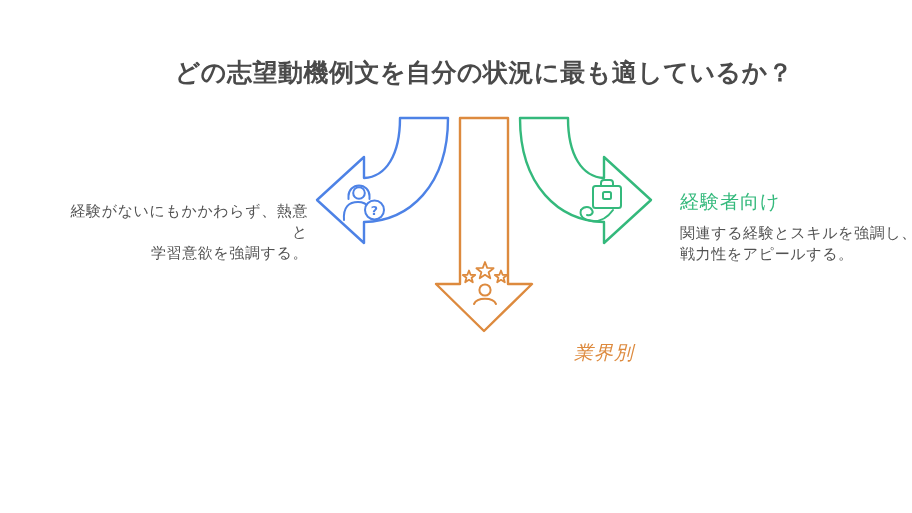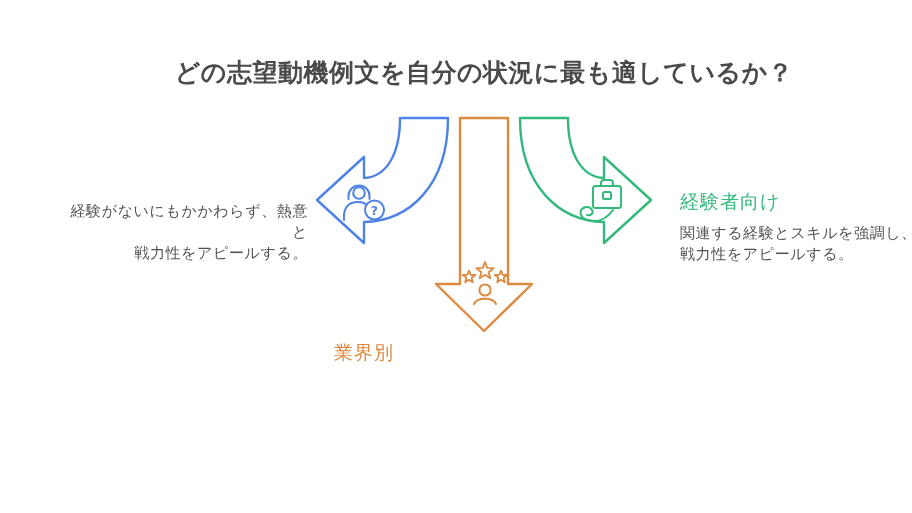--- a/index.html
+++ b/index.html
@@ -41,21 +41,21 @@
   .q-glyph {
     font-family: "DejaVu Sans", "Liberation Sans", sans-serif;
     font-size: 12.5px;
     font-weight: 700;
     fill: #4d82e6;
   }
 
   .label-block { position: absolute; }
   .label-block.left-block   { top: 191px; left: 28px;  width: 252px; text-align: right; }
   .label-block.right-block  { top: 191px; left: 652px; width: 272px; text-align: left; }
-  .label-block.bottom-block { top: 342px; left: 306px; width: 300px; text-align: left; }
+  .label-block.bottom-block { top: 342px; left: 306px; width: 300px; text-align: right; font-style: italic; }
 
   .branch-label {
     font-size: 19px;
     font-weight: 500;
     letter-spacing: 1px;
     line-height: 22px;
   }
   .branch-label.c-blue   { color: #4d82e6; }
   .branch-label.c-green  { color: #34b97c; }
   .branch-label.c-orange { color: #dd8a3e; }
@@ -129,21 +129,21 @@
         <rect class="icon-stroke st-green" x="565" y="186" width="28" height="22" rx="2.5"></rect>
         <rect class="icon-stroke st-green" x="575" y="192" width="8" height="7" rx="1.5"></rect>
         <path class="icon-stroke st-green" d="M 553,210 C 551,216 556,220 563,221 C 572,222 580,217 585,210"></path>
         <path class="icon-stroke st-green" d="M 553,210 C 556,206 562,206 564,210 C 566,213 563,216 559,215"></path>
       </g>
     </g>
   </svg>
 
   <div class="label-block left-block">
     <div class="branch-desc">経験がないにもかかわらず、熱意と
-戦力性をアピールする。</div>
+学習意欲を強調する。</div>
   </div>
 
   <div class="label-block right-block">
     <div class="branch-label c-green">経験者向け</div>
     <div class="branch-desc">関連する経験とスキルを強調し、即
 戦力性をアピールする。</div>
   </div>
 
   <div class="label-block bottom-block">
     <div class="branch-label c-orange">業界別</div>

